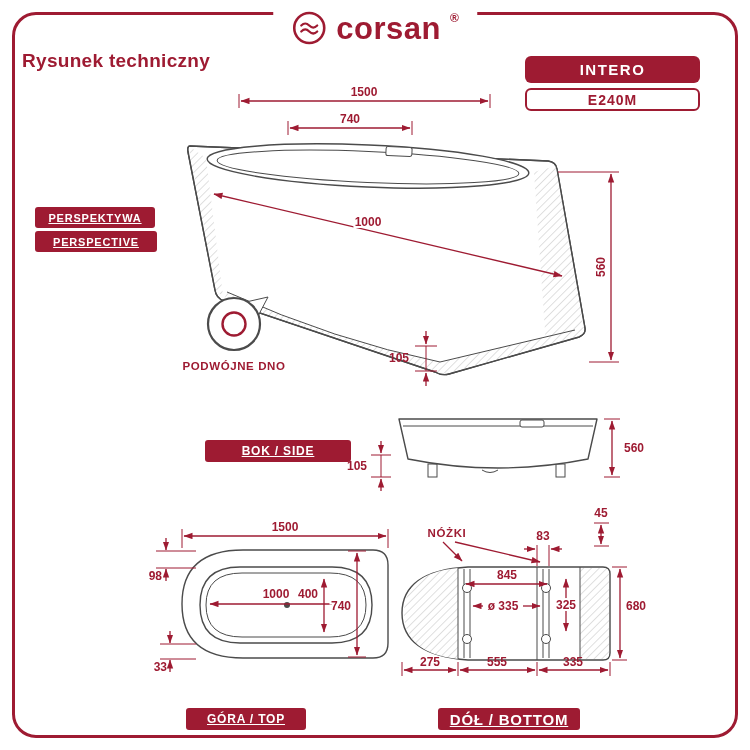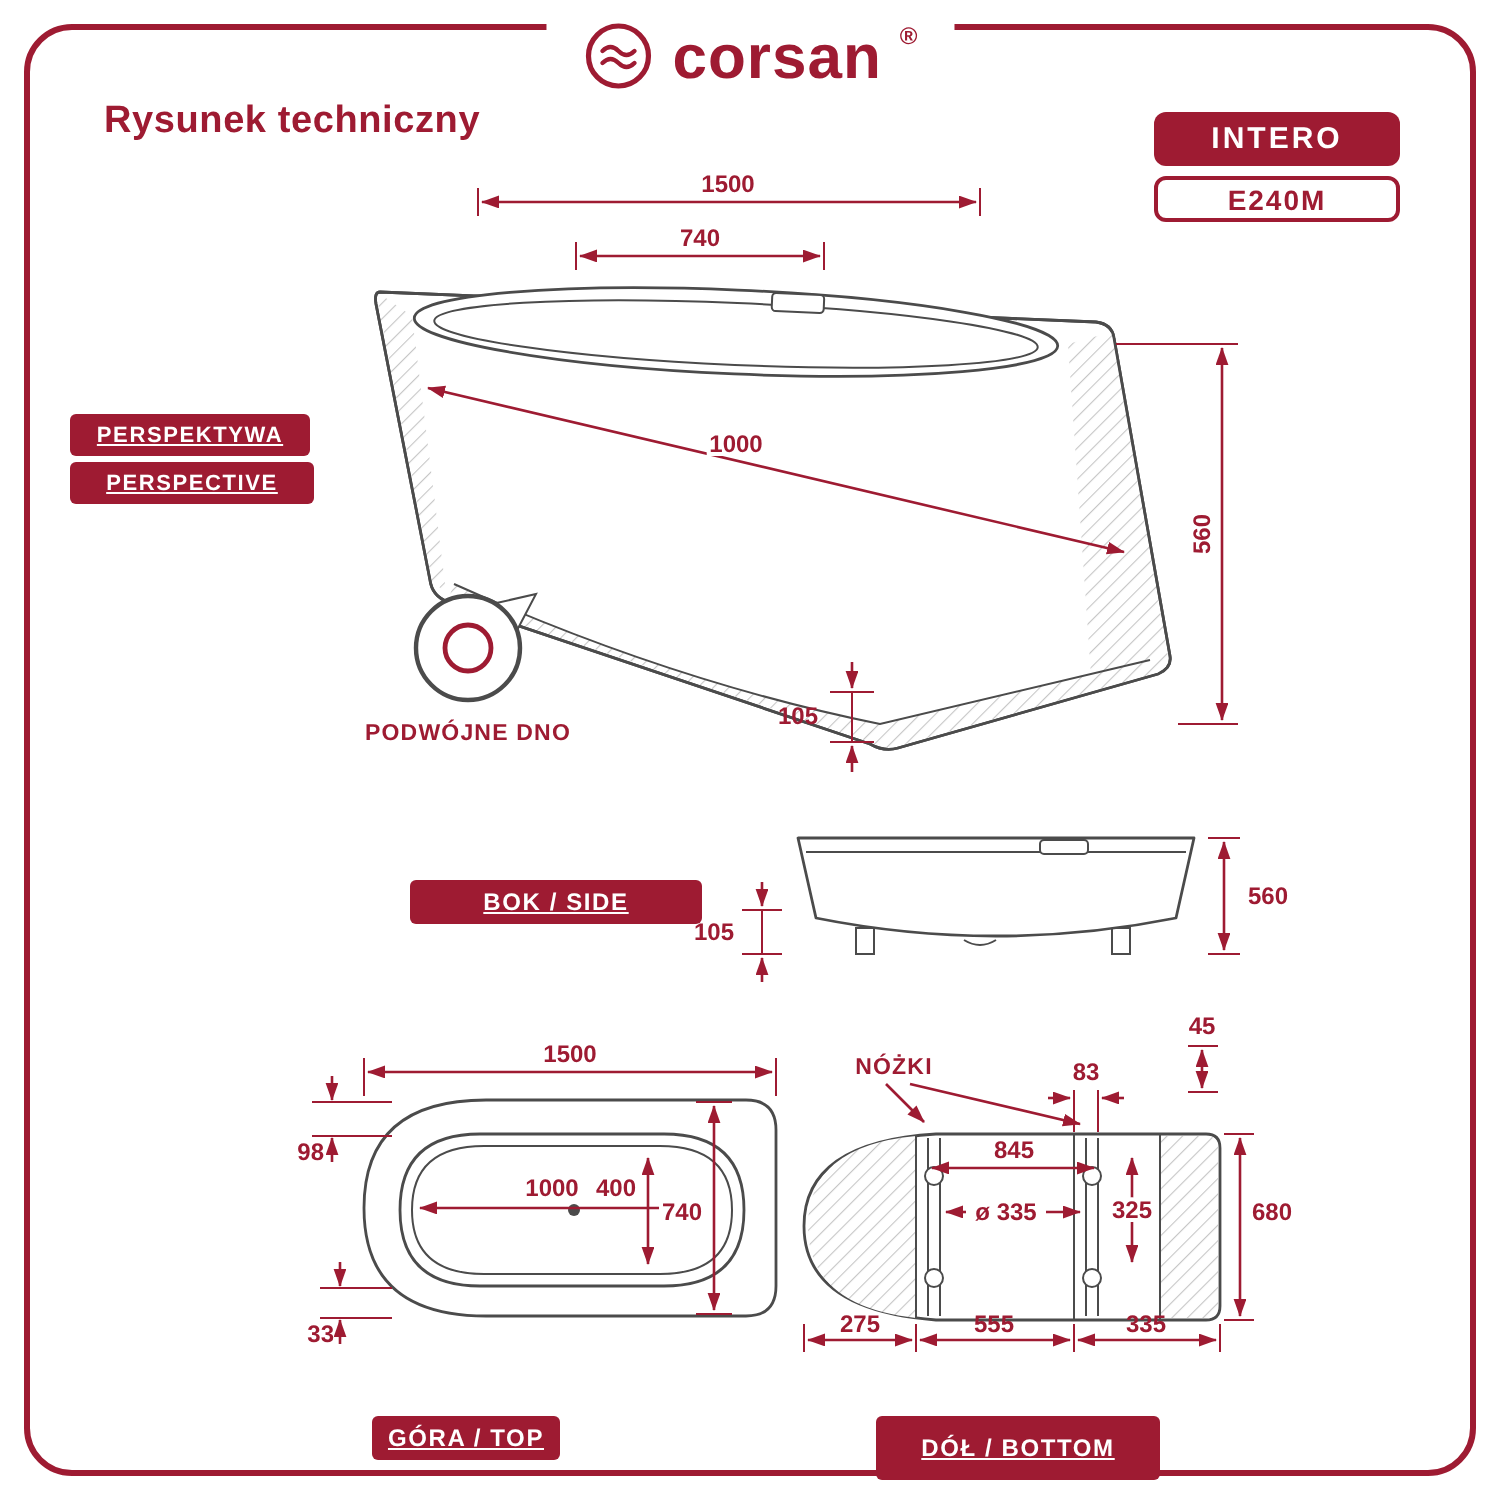--- a/index.html
+++ b/index.html
@@ -3,34 +3,34 @@
 <meta charset="utf-8">
 <style>
   :root { --accent:#9E1B32; --line:#4b4b4b; }
   html,body { margin:0; padding:0; background:#fff; font-family:"Liberation Sans",sans-serif; }
   .page { position:relative; width:750px; height:750px; background:#fff; overflow:hidden; }
   .frame { position:absolute; inset:12px; border:3px solid var(--accent); border-radius:24px; }
   .logo { position:absolute; top:8px; left:50%; transform:translateX(-50%); background:#fff;
           padding:2px 18px; display:flex; align-items:center; gap:9px; z-index:3; }
   .logo-text { font-size:31px; font-weight:bold; color:var(--accent); letter-spacing:.5px; line-height:1; }
   .logo-reg { font-size:12px; font-weight:bold; color:var(--accent); position:relative; top:-10px; }
-  .title-block { position:absolute; left:52px; top:50px; text-align:center; color:var(--accent); z-index:2; }
+  .title-block { position:absolute; left:22px; top:50px; text-align:center; color:var(--accent); z-index:2; }
   .title { font-size:19px; font-weight:bold; letter-spacing:.3px; }
   .subtitle { font-size:13px; margin-top:1px; }
-  .model-badge { position:absolute; right:50px; width:123px; display:flex; align-items:center;
+  .model-badge { position:absolute; right:50px; width:175px; display:flex; align-items:center;
                  justify-content:center; border-radius:6px; font-weight:bold; z-index:2; box-sizing:border-box; }
   .intero { top:56px; height:27px; background:var(--accent); color:#fff; font-size:15px; letter-spacing:1.5px; }
   .e240m  { top:88px; height:23px; background:#fff; color:var(--accent); border:2.5px solid var(--accent); font-size:14px; letter-spacing:1px; }
   .pill { position:absolute; background:var(--accent); color:#fff; font-weight:bold; display:flex;
           align-items:center; justify-content:center; border-radius:3px; letter-spacing:.8px; z-index:2;text-decoration:underline; }
   .pill.perspektywa { left:35px;  top:207px; width:120px; height:21px; font-size:11px; }
   .pill.perspective { left:35px;  top:231px; width:122px; height:21px; font-size:11px; }
   .pill.bok  { left:205px; top:440px; width:146px; height:22px; font-size:12px; }
-  .pill.gora { left:186px; top:708px; width:94px; height:22px; font-size:12px; }
-  .pill.dol  { left:438px; top:708px; width:142px; height:32px; font-size:12px; }
+  .pill.gora { left:186px; top:708px; width:120px; height:22px; font-size:12px; }
+  .pill.dol  { left:438px; top:708px; width:142px; height:22px; font-size:15px; }
   svg.drawing { position:absolute; inset:0; width:750px; height:750px; }
   .ol  { fill:#fff; stroke:var(--line); stroke-width:1.4; stroke-linejoin:round; }
   .ol2 { fill:none; stroke:var(--line); stroke-width:1.4; stroke-linejoin:round; }
   .tn  { fill:none; stroke:var(--line); stroke-width:1; }
   .wf  { fill:#fff; stroke:var(--line); stroke-width:1; }
   .dm  { stroke:var(--accent); stroke-width:1.3; fill:none; }
   .dt  { stroke:var(--accent); stroke-width:1; fill:none; }
   .tx  { fill:var(--accent); font:bold 12px "Liberation Sans",sans-serif; }
   .halo{ stroke:#fff; stroke-width:4; paint-order:stroke; }
   .lbl { fill:var(--accent); font:bold 11.5px "Liberation Sans",sans-serif; letter-spacing:.6px; }

